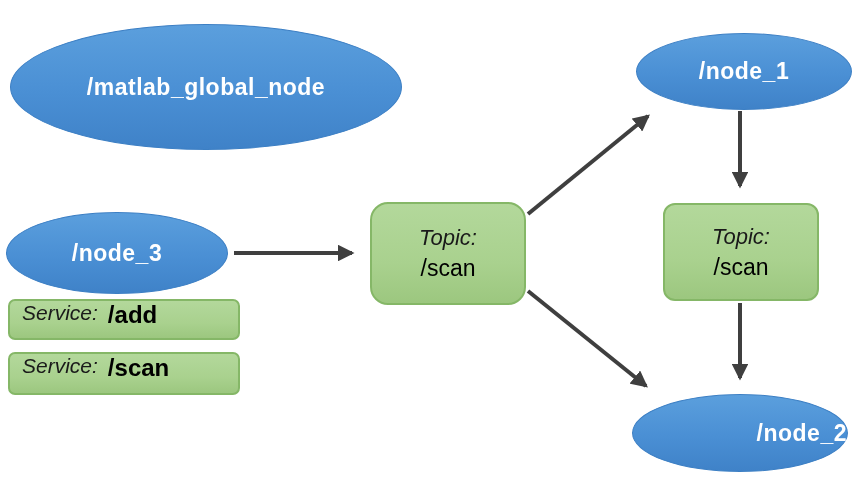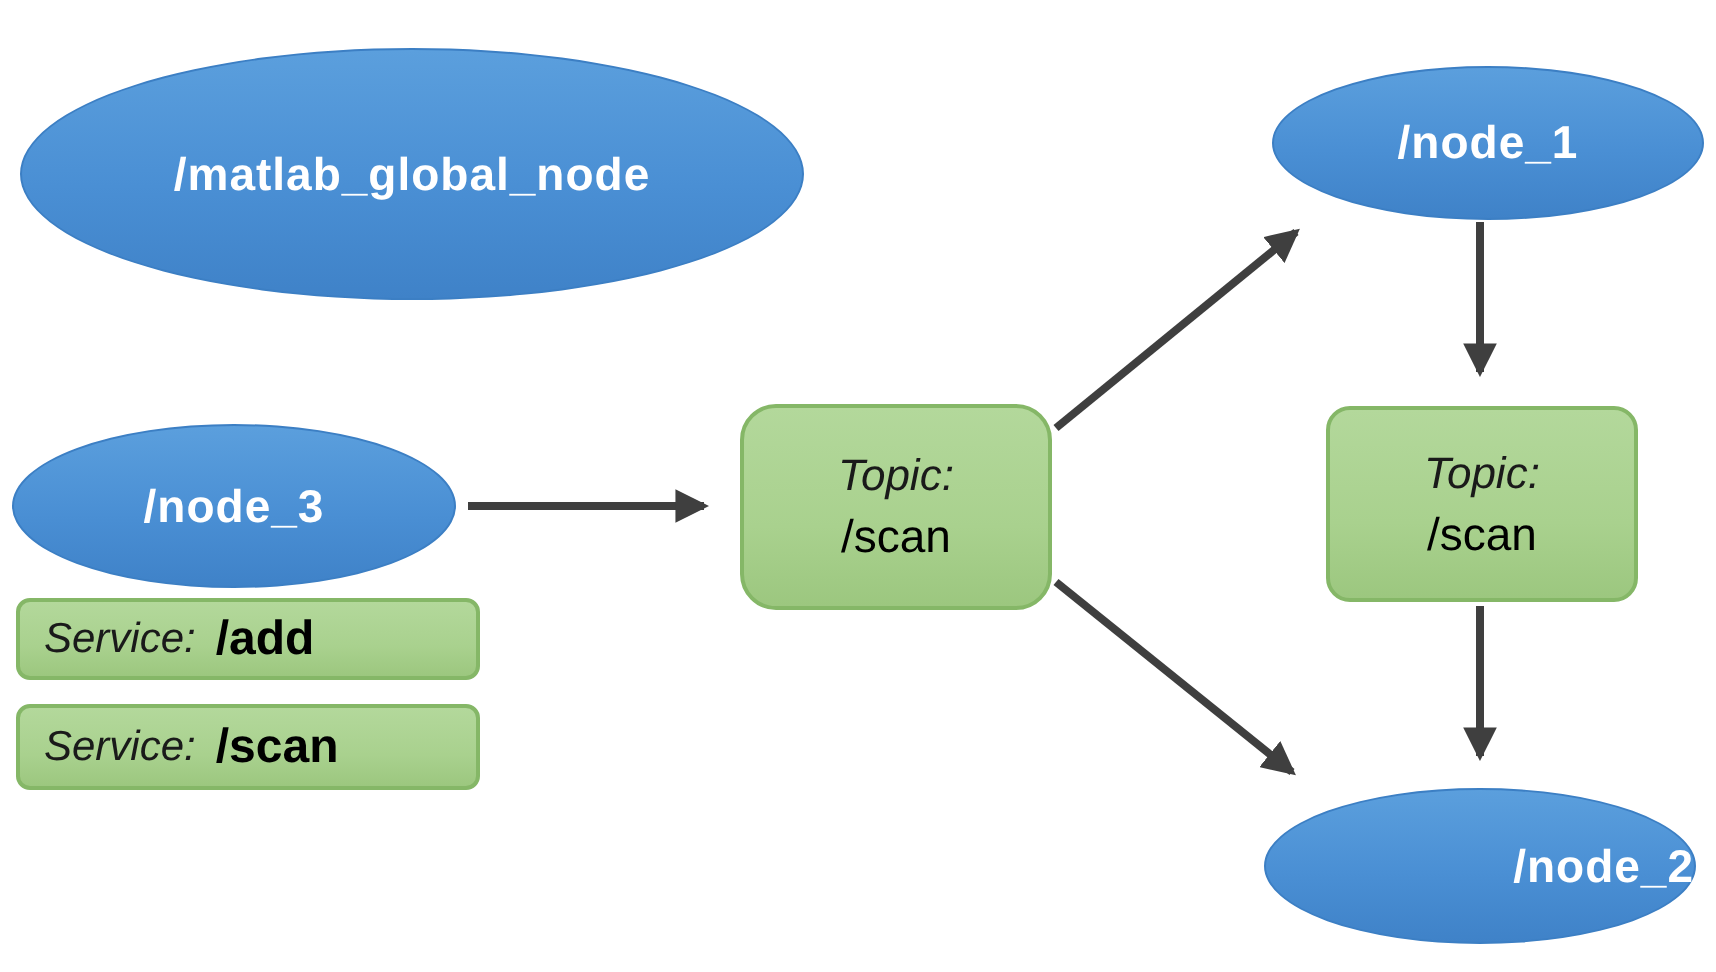--- a/index.html
+++ b/index.html
@@ -54,21 +54,21 @@
     font-size: 23px;
     color: #000000;
   }
   .service-box {
     position: absolute;
     background: linear-gradient(180deg, #b3d89b 0%, #a9d18e 60%, #9cc77f 100%);
     border: 2px solid #85b767;
     border-radius: 7px;
     box-sizing: border-box;
     display: flex;
-    align-items: center;
+    align-items: flex-start;
     padding-left: 12px;
     gap: 10px;
   }
   .service-box .kind {
     font-style: italic;
     font-size: 21px;
     color: #1a1a1a;
   }
   .service-box .sname {
     font-weight: bold;

